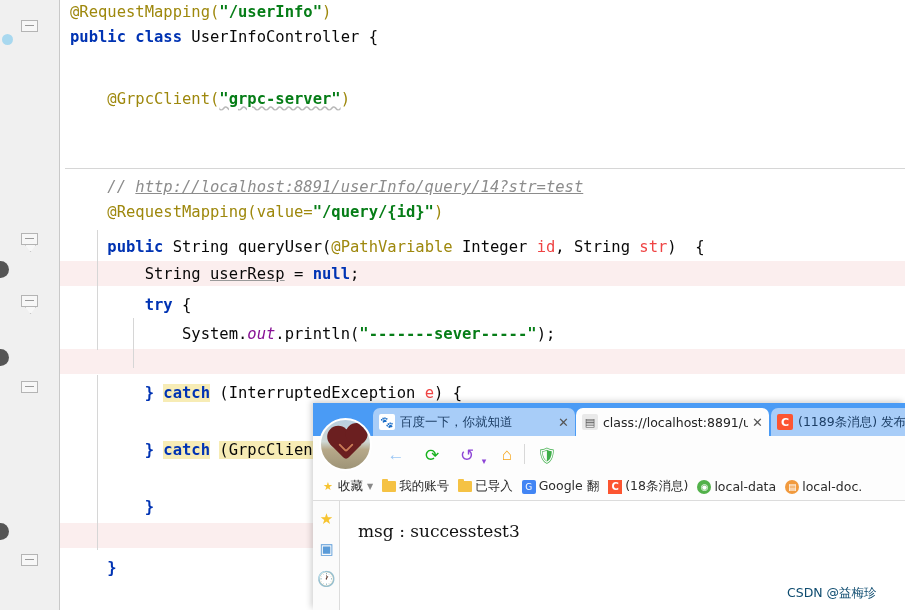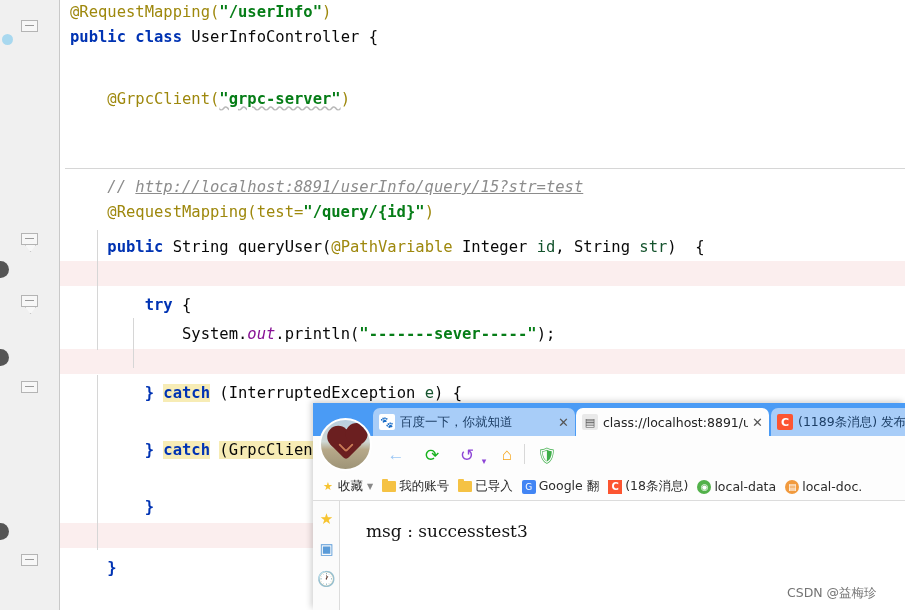--- a/index.html
+++ b/index.html
@@ -90,21 +90,21 @@
     line-height: 25px;
     color: #080808;
   }
   .kw      { color: #0033b3; font-weight: bold; }
   .anno    { color: #9e880d; }
   .str     { color: #067d17; font-weight: bold; }
   .cmt     { color: #8c8c8c; font-style: italic; }
   .cmt u   { text-decoration: underline; }
   .fld     { color: #871094; }
   .stat-i  { color: #871094; font-style: italic; }
-  .param   { color: #14532d; }
+  .param   { color: #ef4444; }
   .uline   { text-decoration: underline; text-decoration-color: #9a9a9a; }
   .wavy    { text-decoration: underline; text-decoration-style: wavy;
              text-decoration-color: #b9b9b9; }
   .hlkw    { background: #f7ecb5; }
 
   
   #browser {
     position: absolute;
     left: 313px; top: 403px;
     width: 592px; height: 207px;
@@ -238,28 +238,27 @@
     position: absolute; left: 4px;
     width: 19px; height: 19px;
     display: flex; align-items: center; justify-content: center;
     font-size: 15px;
   }
   #pagetext {
     position: absolute; left: 45px; top: 20px;
     font-size: 17px;
     color: #111111;
     font-family: "DejaVu Serif", "Liberation Serif", serif;
-    margin-left: 8px;
   }
 
   
   #watermark {
     position: absolute; left: 787px; top: 585px;
     font-size: 12.5px;
-    color: #737373;
+    color: #0c4a6e;
     font-family: "DejaVu Sans", "Liberation Sans", sans-serif;
     white-space: nowrap;
     z-index: 20;
     text-align: right;
   }
 </style>
 </head>
 <body>
 
 <div id="ide">
@@ -288,26 +287,27 @@
     <div class="indent-guide" style="left:37px; top:375px; height:175px;"></div>
     <div class="indent-guide" style="left:73px; top:318px; height:50px;"></div>
 
     <div class="code-line" style="top:0px;   left:10px"><span class="anno">@RequestMapping(</span><span class="str">"/userInfo"</span><span class="anno">)</span></div>
 
     <div class="code-line" style="top:25px;  left:10px"><span class="kw">public</span> <span class="kw">class</span> UserInfoController {</div>
 
     <div class="code-line" style="top:87px;  left:10px">    <span class="anno">@GrpcClient(</span><span class="str wavy">"grpc-server"</span><span class="anno">)</span></div>
 
 
-    <div class="code-line" style="top:175px; left:10px">    <span class="cmt">// <u>http://localhost:8891/userInfo/query/15?str=test</u></span></div>
-
-    <div class="code-line" style="top:200px; left:10px">    <span class="anno">@RequestMapping(test=</span><span class="str">"/query/{id}"</span><span class="anno">)</span></div>
+    <div class="code-line" style="top:175px; left:10px">    <span class="cmt">// <u>http://localhost:8891/userInfo/query/14?str=test</u></span></div>
+
+    <div class="code-line" style="top:200px; left:10px">    <span class="anno">@RequestMapping(value=</span><span class="str">"/query/{id}"</span><span class="anno">)</span></div>
 
     <div class="code-line" style="top:235px; left:10px">    <span class="kw">public</span> String queryUser(<span class="anno">@PathVariable</span> Integer <span class="param">id</span>, String <span class="param">str</span>)  {</div>
 
+    <div class="code-line" style="top:262px; left:10px">        String <span class="uline">userResp</span> = <span class="kw">null</span>;</div>
 
     <div class="code-line" style="top:293px; left:10px">        <span class="kw">try</span> {</div>
 
     <div class="code-line" style="top:322px; left:10px">            System.<span class="stat-i">out</span>.println(<span class="str">"-------sever-----"</span>);</div>
 
 
     <div class="code-line" style="top:381px; left:10px">        <span class="kw">}</span> <span class="kw hlkw">catch</span> (InterruptedException <span class="param">e</span>) {</div>
 
     <div class="code-line" style="top:438px; left:10px">        <span class="kw">}</span> <span class="kw hlkw">catch</span> <span class="hlkw">(GrpcClient</span></div>
 

